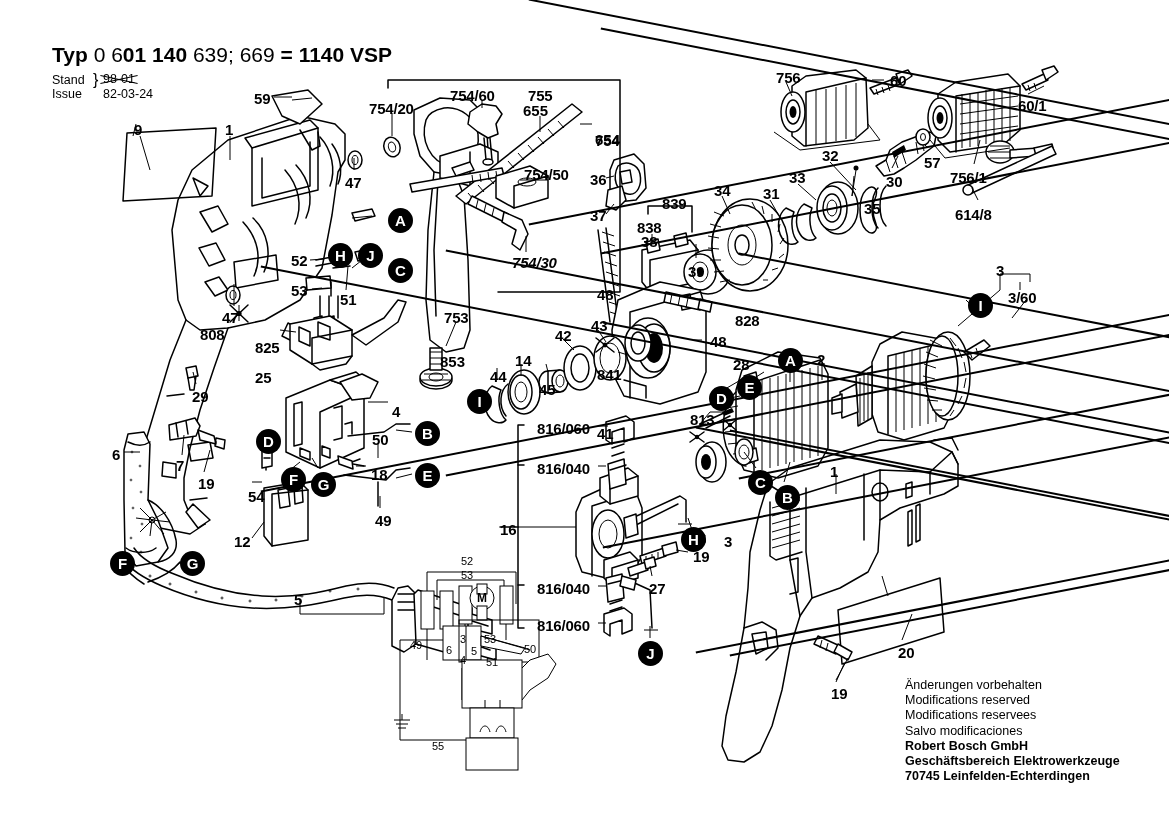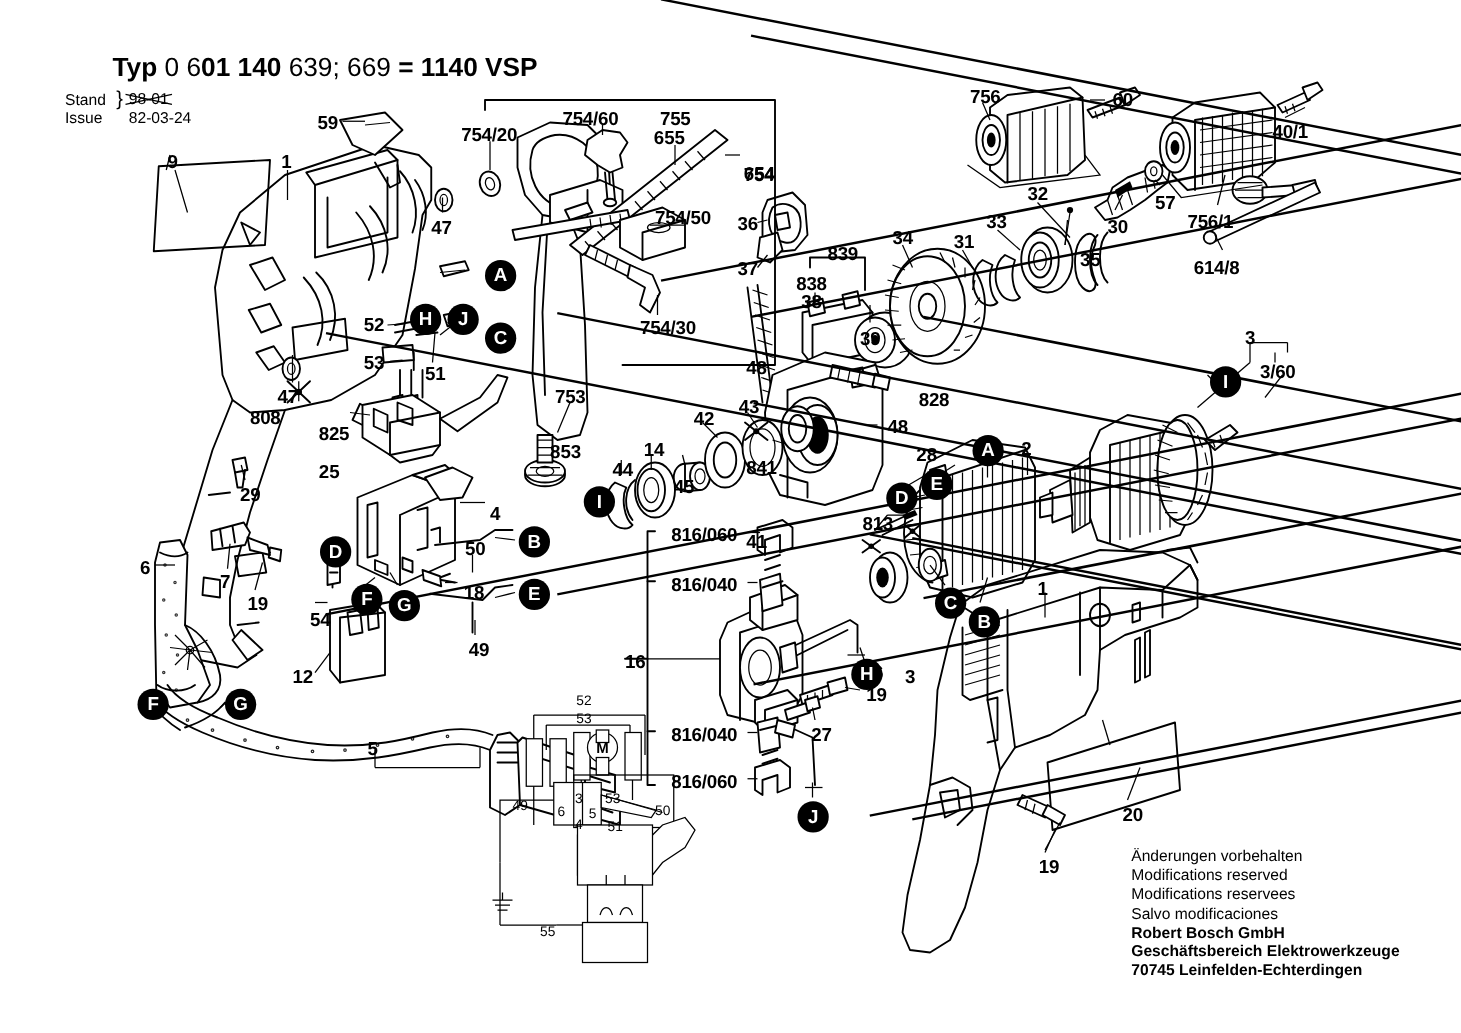--- a/index.html
+++ b/index.html
@@ -39,21 +39,21 @@
   .sf{fill:#fff;stroke:#000;stroke-width:1.5;stroke-linejoin:round;}
   .sk{fill:#000;stroke:none;}
   .thin{fill:none;stroke:#000;stroke-width:1;}
 </style>
 </head>
 <body>
 
 <div id="sheet">
 
   <div class="t" id="title">
-    <span class="light" style="font-weight:bold;margin-left:38px;">Typ</span>
+    <span class="light" style="font-weight:bold;">Typ</span>
     <span class="light">0 6</span><span>01</span>
     <span>140</span>
     <span class="light">639; 669</span>
     <span>=</span>
     <span>1140 VSP</span>
   </div>
 
   <div class="t si-lab" style="left:52px;top:74px;">Stand</div>
   <div class="t si-lab" style="left:52px;top:88px;">Issue</div>
 
@@ -785,21 +785,21 @@
       <div class="t lbl" style="left: 392px; top: 404px;">4</div>
       <div class="t lbl" style="left: 372px; top: 432px;">50</div>
       <div class="t lbl" style="left: 371px; top: 467px;">18</div>
       <div class="t lbl" style="left: 375px; top: 513px;">49</div>
       <div class="t lbl" style="left: 294px; top: 592px;">5</div>
       <div class="t lbl" style="left: 369px; top: 101px;">754/20</div>
       <div class="t lbl" style="left: 450px; top: 88px;">754/60</div>
       <div class="t lbl" style="left: 528px; top: 88px;">755</div>
       <div class="t lbl" style="left: 595px; top: 133px;">754</div>
       <div class="t lbl" style="left: 524px; top: 167px;">754/50</div>
-      <div class="t lbl" style="left: 512px; top: 255px;">754/30</div>
+      <div class="t lbl" style="left: 512px; top: 255px; font-style: italic;">754/30</div>
       <div class="t lbl" style="left: 444px; top: 310px;">753</div>
       <div class="t lbl" style="left: 590px; top: 172px;">36</div>
       <div class="t lbl" style="left: 590px; top: 208px;">37</div>
       <div class="t lbl" style="left: 662px; top: 196px;">839</div>
       <div class="t lbl" style="left: 637px; top: 220px;">838</div>
       <div class="t lbl" style="left: 641px; top: 234px;">38</div>
       <div class="t lbl" style="left: 688px; top: 232px; margin-top: 32px;">39</div>
       <div class="t lbl" style="left: 714px; top: 183px;">34</div>
       <div class="t lbl" style="left: 763px; top: 186px;">31</div>
       <div class="t lbl" style="left: 789px; top: 170px;">33</div>
@@ -811,21 +811,21 @@
       <div class="t lbl" style="left: 710px; top: 334px;">48</div>
       <div class="t lbl" style="left: 735px; top: 313px;">828</div>
       <div class="t lbl" style="left: 555px; top: 328px;">42</div>
       <div class="t lbl" style="left: 591px; top: 318px;">43</div>
       <div class="t lbl" style="left: 490px; top: 369px;">44</div>
       <div class="t lbl" style="left: 515px; top: 353px;">14</div>
       <div class="t lbl" style="left: 539px; top: 353px; margin-top: 29px;">45</div>
       <div class="t lbl" style="left: 597px; top: 367px;">841</div>
       <div class="t lbl" style="left: 776px; top: 70px;">756</div>
       <div class="t lbl" style="left: 890px; top: 73px;">60</div>
-      <div class="t lbl" style="left: 1018px; top: 98px;">40/1</div>
+      <div class="t lbl" style="left: 1018px; top: 98px;">60/1</div>
       <div class="t lbl" style="left: 950px; top: 170px;">756/1</div>
       <div class="t lbl" style="left: 955px; top: 207px;">614/8</div>
       <div class="t lbl" style="left: 996px; top: 263px;">3</div>
       <div class="t lbl" style="left: 1008px; top: 290px;">3/60</div>
       <div class="t lbl" style="left: 817px; top: 352px;">2</div>
       <div class="t lbl" style="left: 690px; top: 412px;">813</div>
       <div class="t lbl" style="left: 500px; top: 522px;">16</div>
       <div class="t lbl" style="left: 537px; top: 421px;">816/060</div>
       <div class="t lbl" style="left: 537px; top: 461px;">816/040</div>
       <div class="t lbl" style="left: 537px; top: 581px;">816/040</div>

